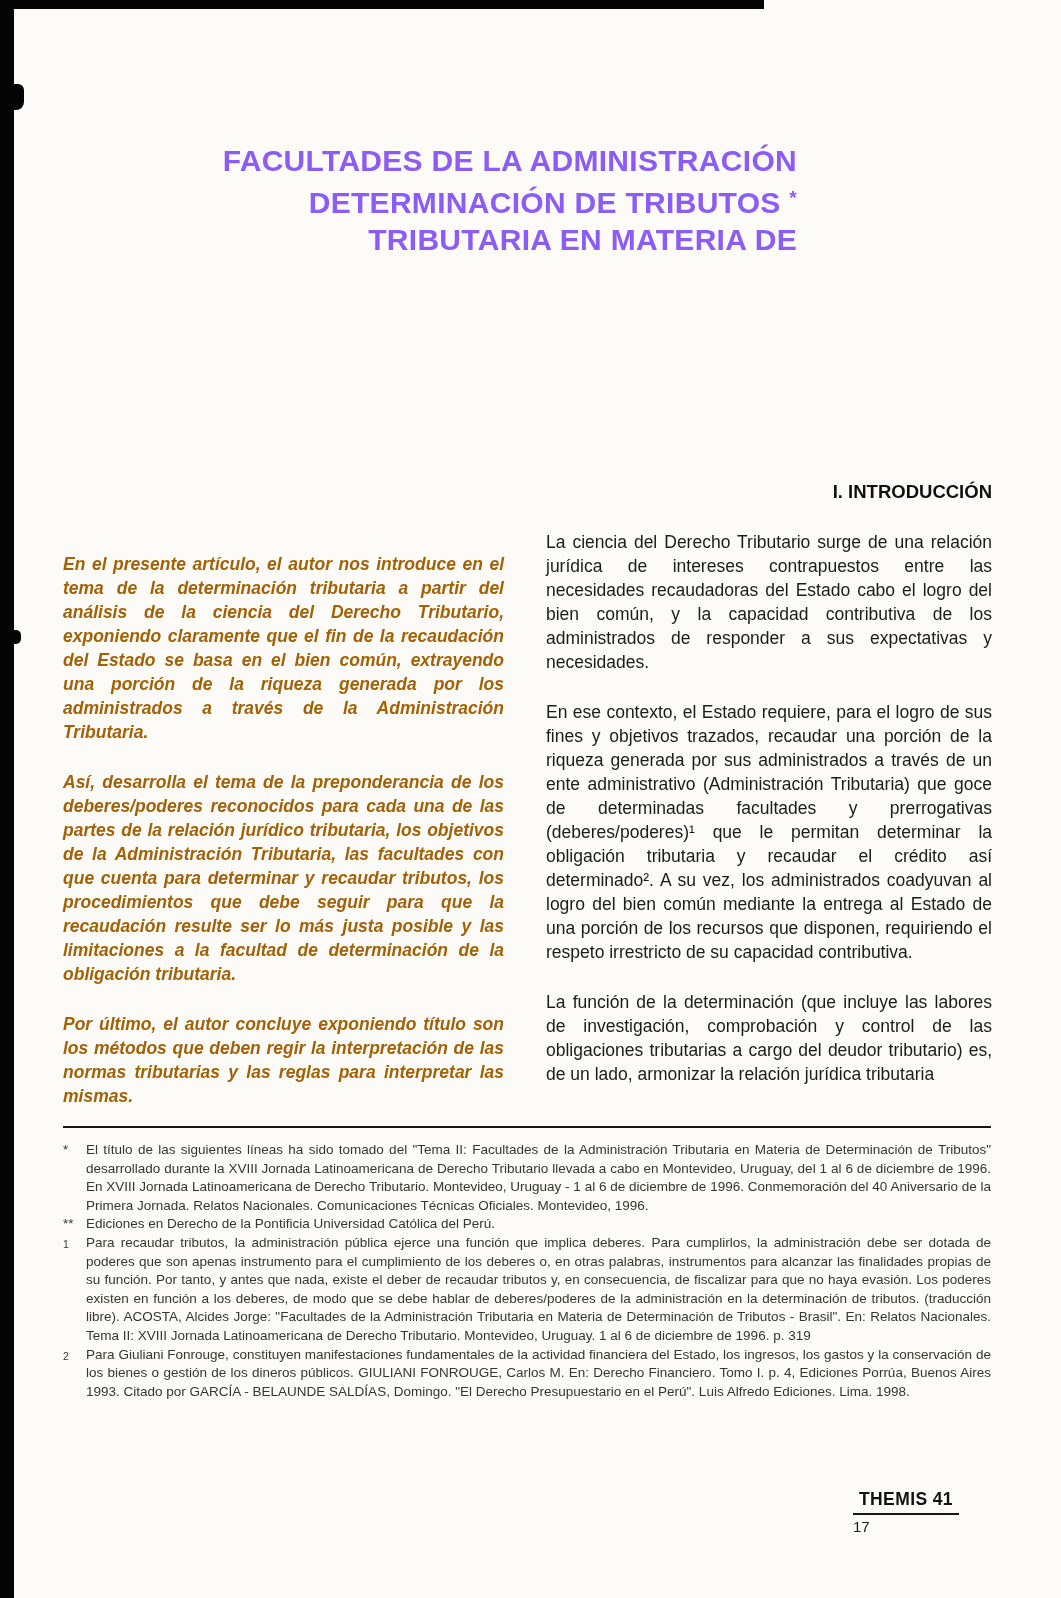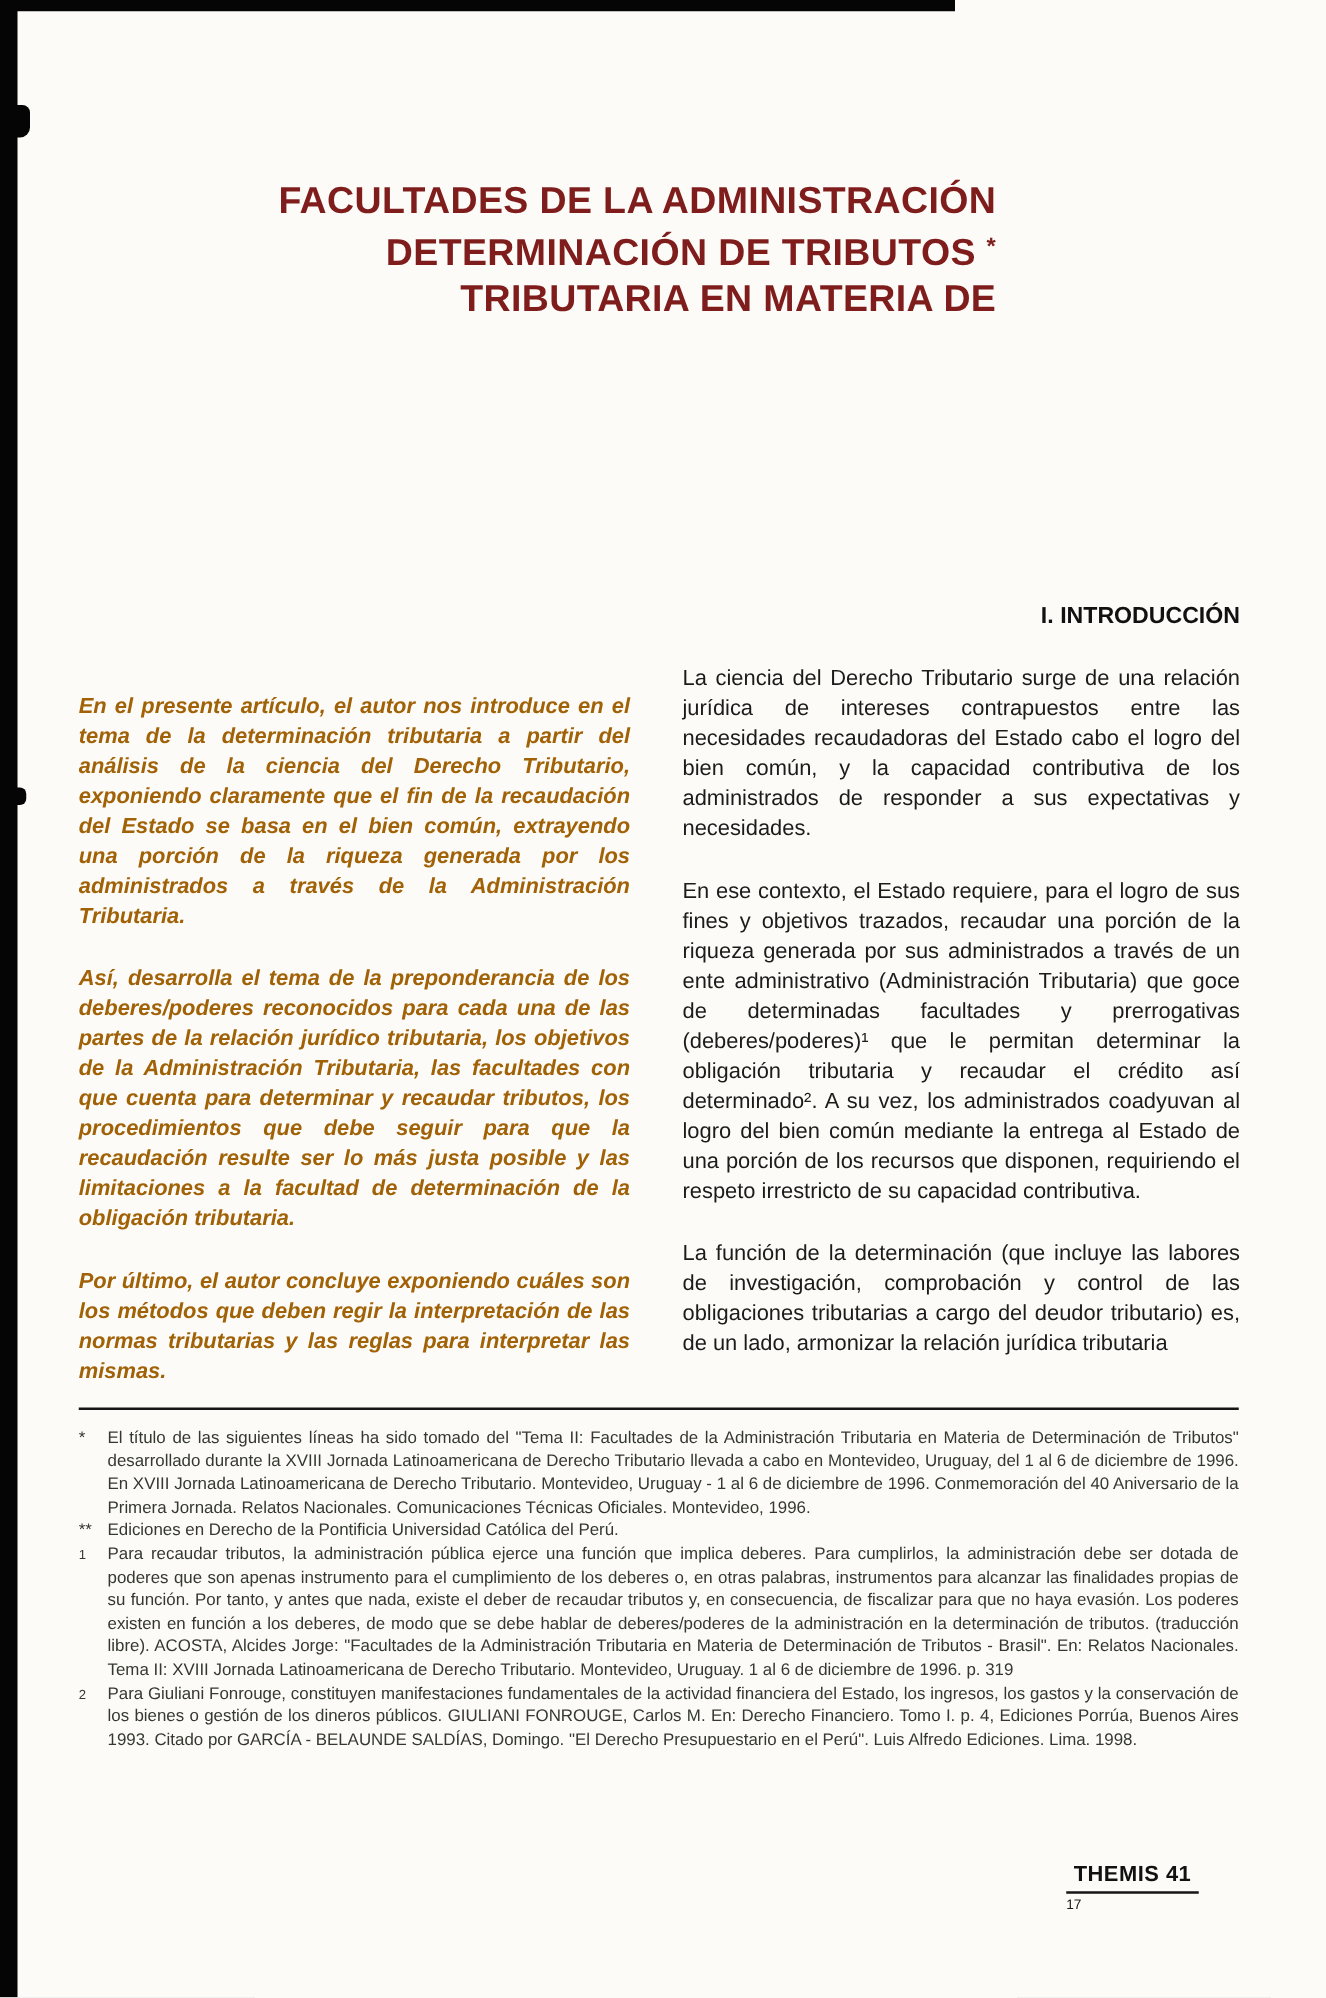--- a/index.html
+++ b/index.html
@@ -14,21 +14,21 @@
   }
   
   .edge-left{position:absolute;left:0;top:0;width:14px;height:1598px;background:#050505;}
   .edge-top{position:absolute;left:0;top:0;width:764px;height:9px;background:#050505;}
   .edge-blob-1{position:absolute;left:0;top:84px;width:24px;height:26px;background:#050505;border-radius:0 6px 8px 0;}
   .edge-blob-2{position:absolute;left:0;top:630px;width:21px;height:14px;background:#050505;border-radius:0 5px 5px 0;}
 
   .title{
     position:absolute;top:142px;left:100px;width:697px;
     text-align:right;font-weight:bold;font-size:30px;line-height:37px;
-    color:#7f1d1d;margin:0;letter-spacing:.3px;
+    color:#8b5cf6;margin:0;letter-spacing:.3px;
   }
   .title .mark{font-size:19px;vertical-align:9px;}
 
   .author{
     position:absolute;top:333px;left:438px;width:401px;
     text-align:right;font-weight:bold;font-size:17.5px;color:#151515;
   }
   .author .mark{font-size:11px;vertical-align:6px;letter-spacing:1px;}
 
   .abstract{
@@ -58,21 +58,21 @@
   .fn-marker.sup{font-size:10.5px;padding-top:1px;}
   .fn-text{flex:1;text-align:justify;}
 
   .footer{
     position:absolute;top:1489px;right:102px;text-align:left;
   }
   .journal{
     display:inline-block;font-weight:bold;font-size:17.5px;color:#111;
     border-bottom:2.5px solid #161616;padding:0 6px 3px 6px;letter-spacing:.4px;
   }
-  .page-number{font-size:11px;margin-top:3px;color:#1b1b1b;}
+  .page-number{font-size:15px;margin-top:3px;color:#1b1b1b;}
 </style>
 </head>
 <body>
 
 <div class="page">
 
   <div class="edge-left"></div>
   <div class="edge-top"></div>
   <div class="edge-blob-1"></div>
   <div class="edge-blob-2"></div>
@@ -80,21 +80,21 @@
   <h1 class="title">
     <div><span>FACULTADES DE LA ADMINISTRACIÓN</span></div>
     <div><span>DETERMINACIÓN DE TRIBUTOS</span>&nbsp;<span class="mark">*</span></div>
     <div><span>TRIBUTARIA EN MATERIA DE</span></div>
   </h1>
 
 
   <div class="abstract">
     <p>En el presente artículo, el autor nos introduce en el tema de la determinación tributaria a partir del análisis de la ciencia del Derecho Tributario, exponiendo claramente que el fin de la recaudación del Estado se basa en el bien común, extrayendo una porción de la riqueza generada por los administrados a través de la Administración Tributaria.</p>
     <p>Así, desarrolla el tema de la preponderancia de los deberes/poderes reconocidos para cada una de las partes de la relación jurídico tributaria, los objetivos de la Administración Tributaria, las facultades con que cuenta para determinar y recaudar tributos, los procedimientos que debe seguir para que la recaudación resulte ser lo más justa posible y las limitaciones a la facultad de determinación de la obligación tributaria.</p>
-    <p>Por último, el autor concluye exponiendo cuáles son los métodos que deben regir la interpretación de las normas tributarias y las reglas para interpretar las mismas.</p>
+    <p>Por último, el autor concluye exponiendo título son los métodos que deben regir la interpretación de las normas tributarias y las reglas para interpretar las mismas.</p>
   </div>
 
   <div class="intro">
     <h2>I. INTRODUCCIÓN</h2>
     <p>La ciencia del Derecho Tributario surge de una relación jurídica de intereses contrapuestos entre las necesidades recaudadoras del Estado cabo el logro del bien común, y la capacidad contributiva de los administrados de responder a sus expectativas y necesidades.</p>
     <p>En ese contexto, el Estado requiere, para el logro de sus fines y objetivos trazados, recaudar una porción de la riqueza generada por sus administrados a través de un ente administrativo (Administración Tributaria) que goce de determinadas facultades y prerrogativas (deberes/poderes)¹ que le permitan determinar la obligación tributaria y recaudar el crédito así determinado². A su vez, los administrados coadyuvan al logro del bien común mediante la entrega al Estado de una porción de los recursos que disponen, requiriendo el respeto irrestricto de su capacidad contributiva.</p>
     <p>La función de la determinación (que incluye las labores de investigación, comprobación y control de las obligaciones tributarias a cargo del deudor tributario) es, de un lado, armonizar la relación jurídica tributaria</p>
   </div>
 
   <hr class="fn-rule">

